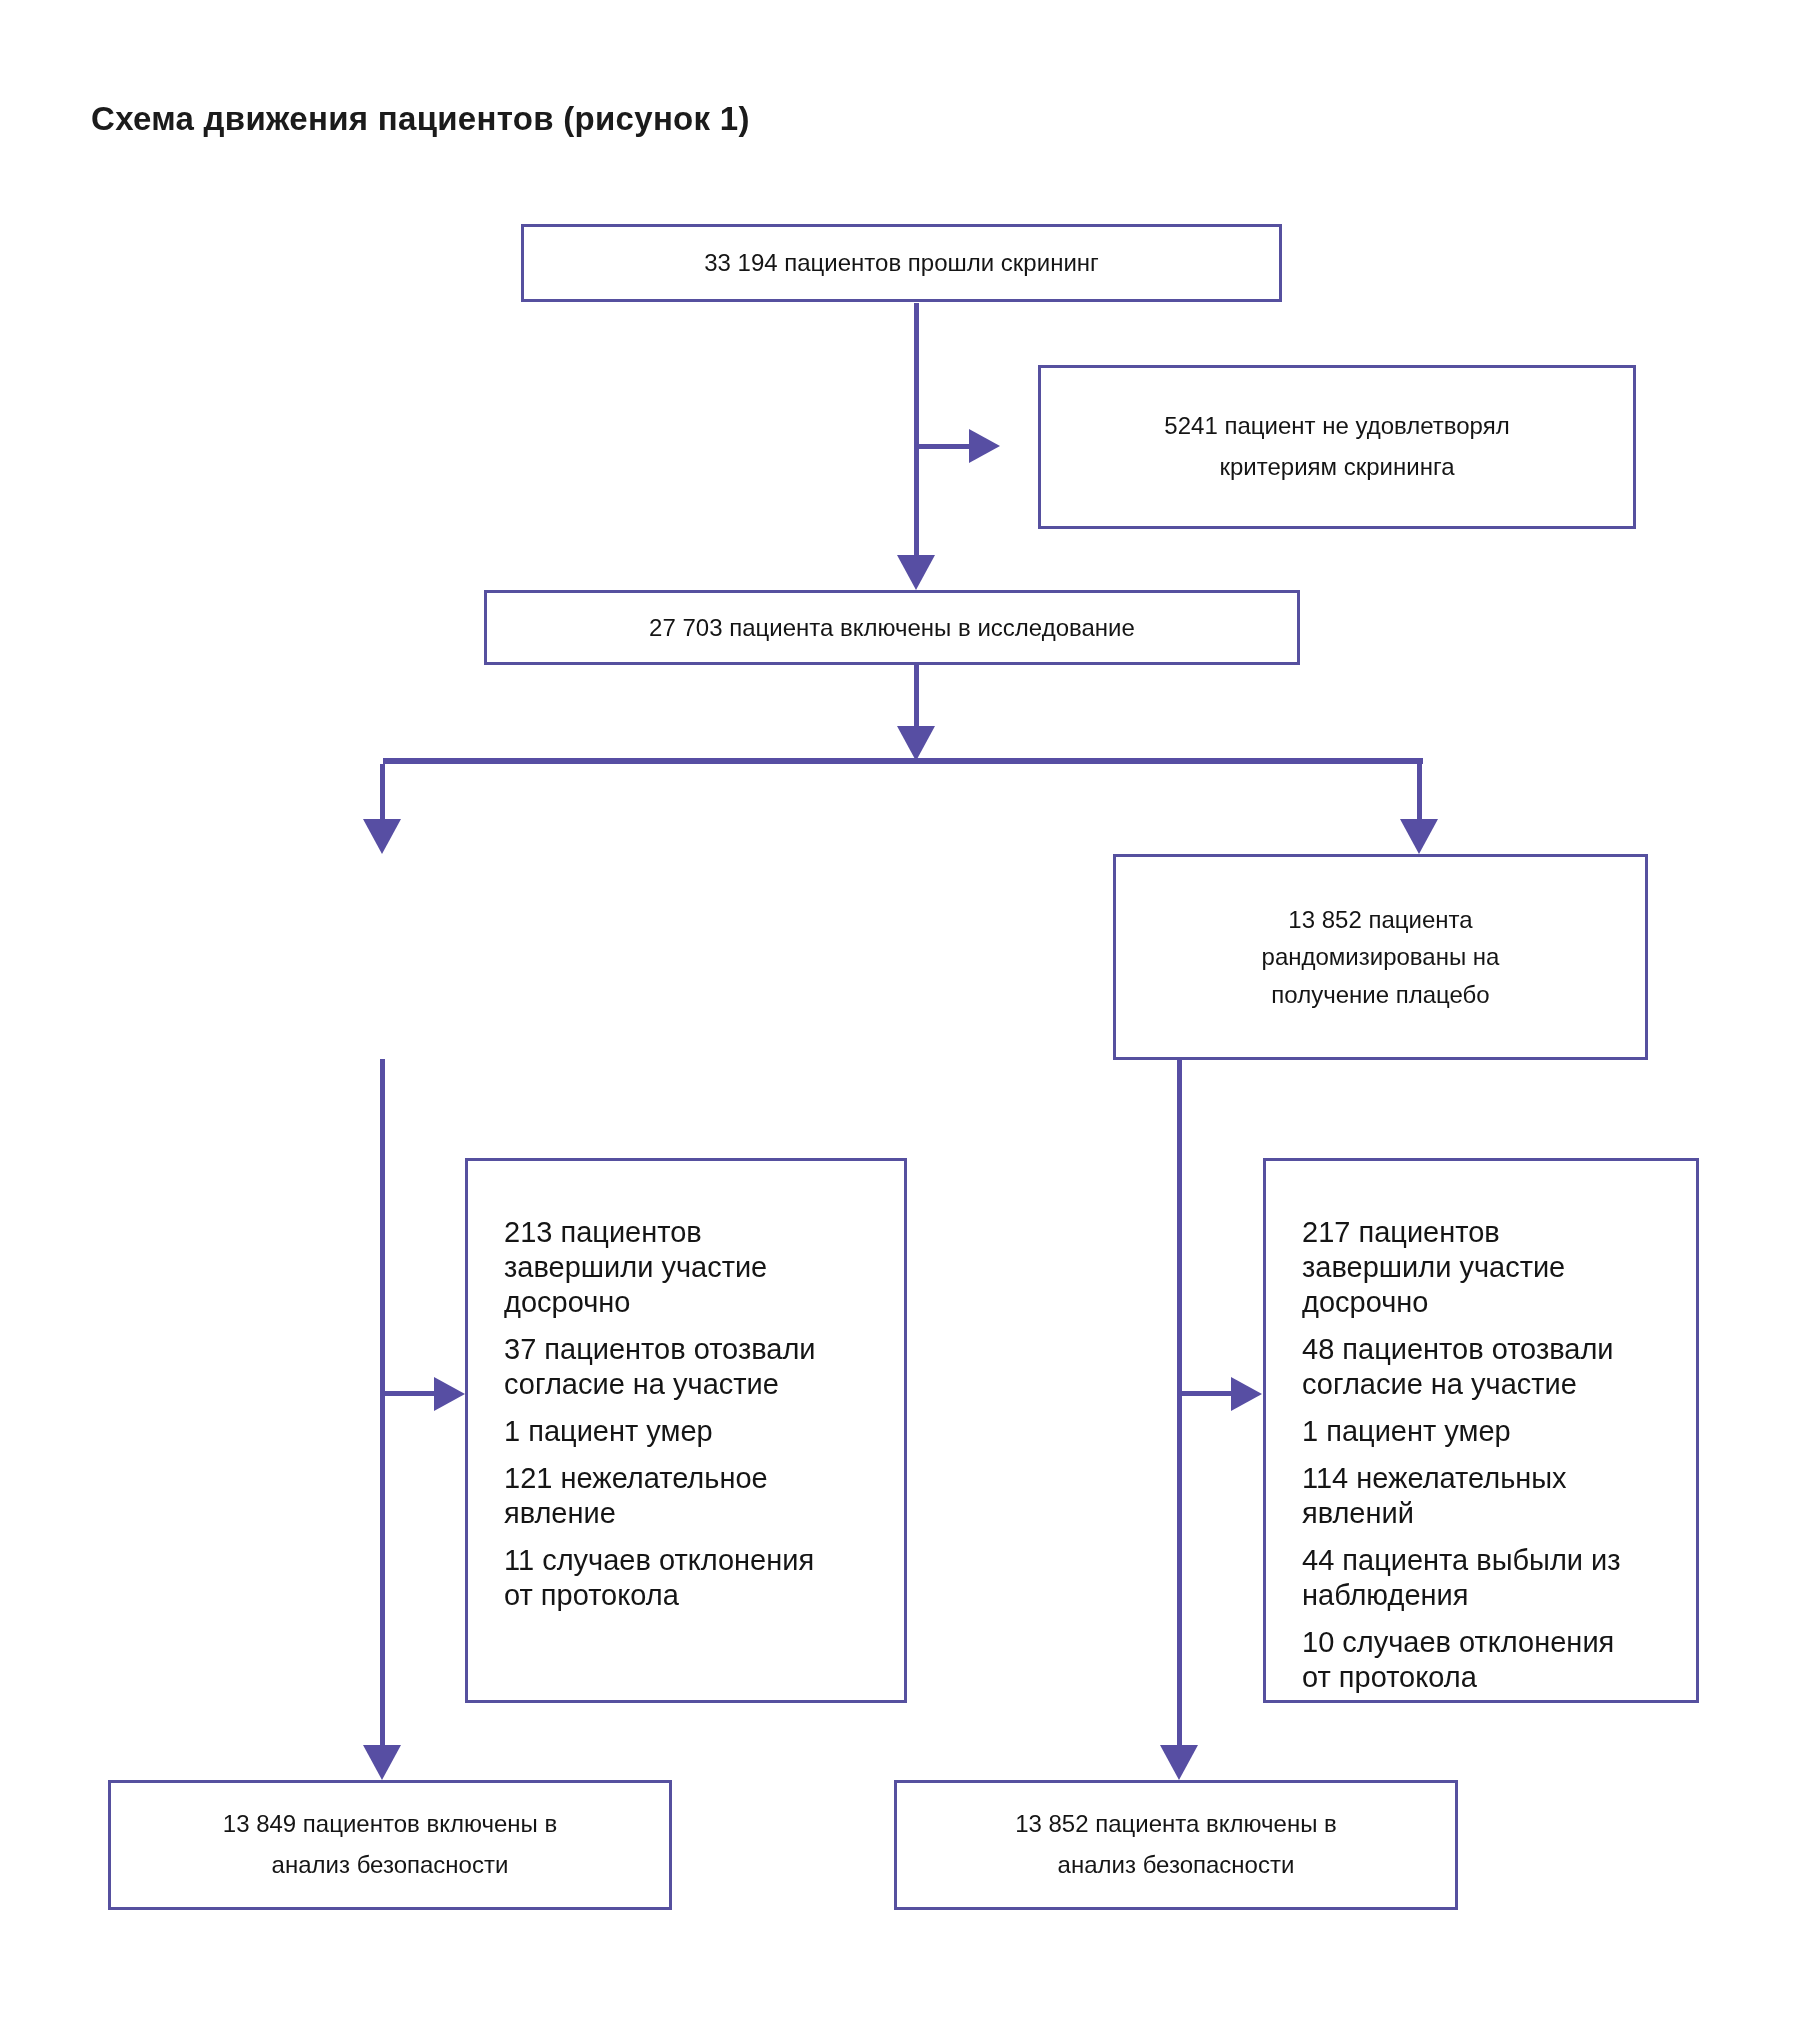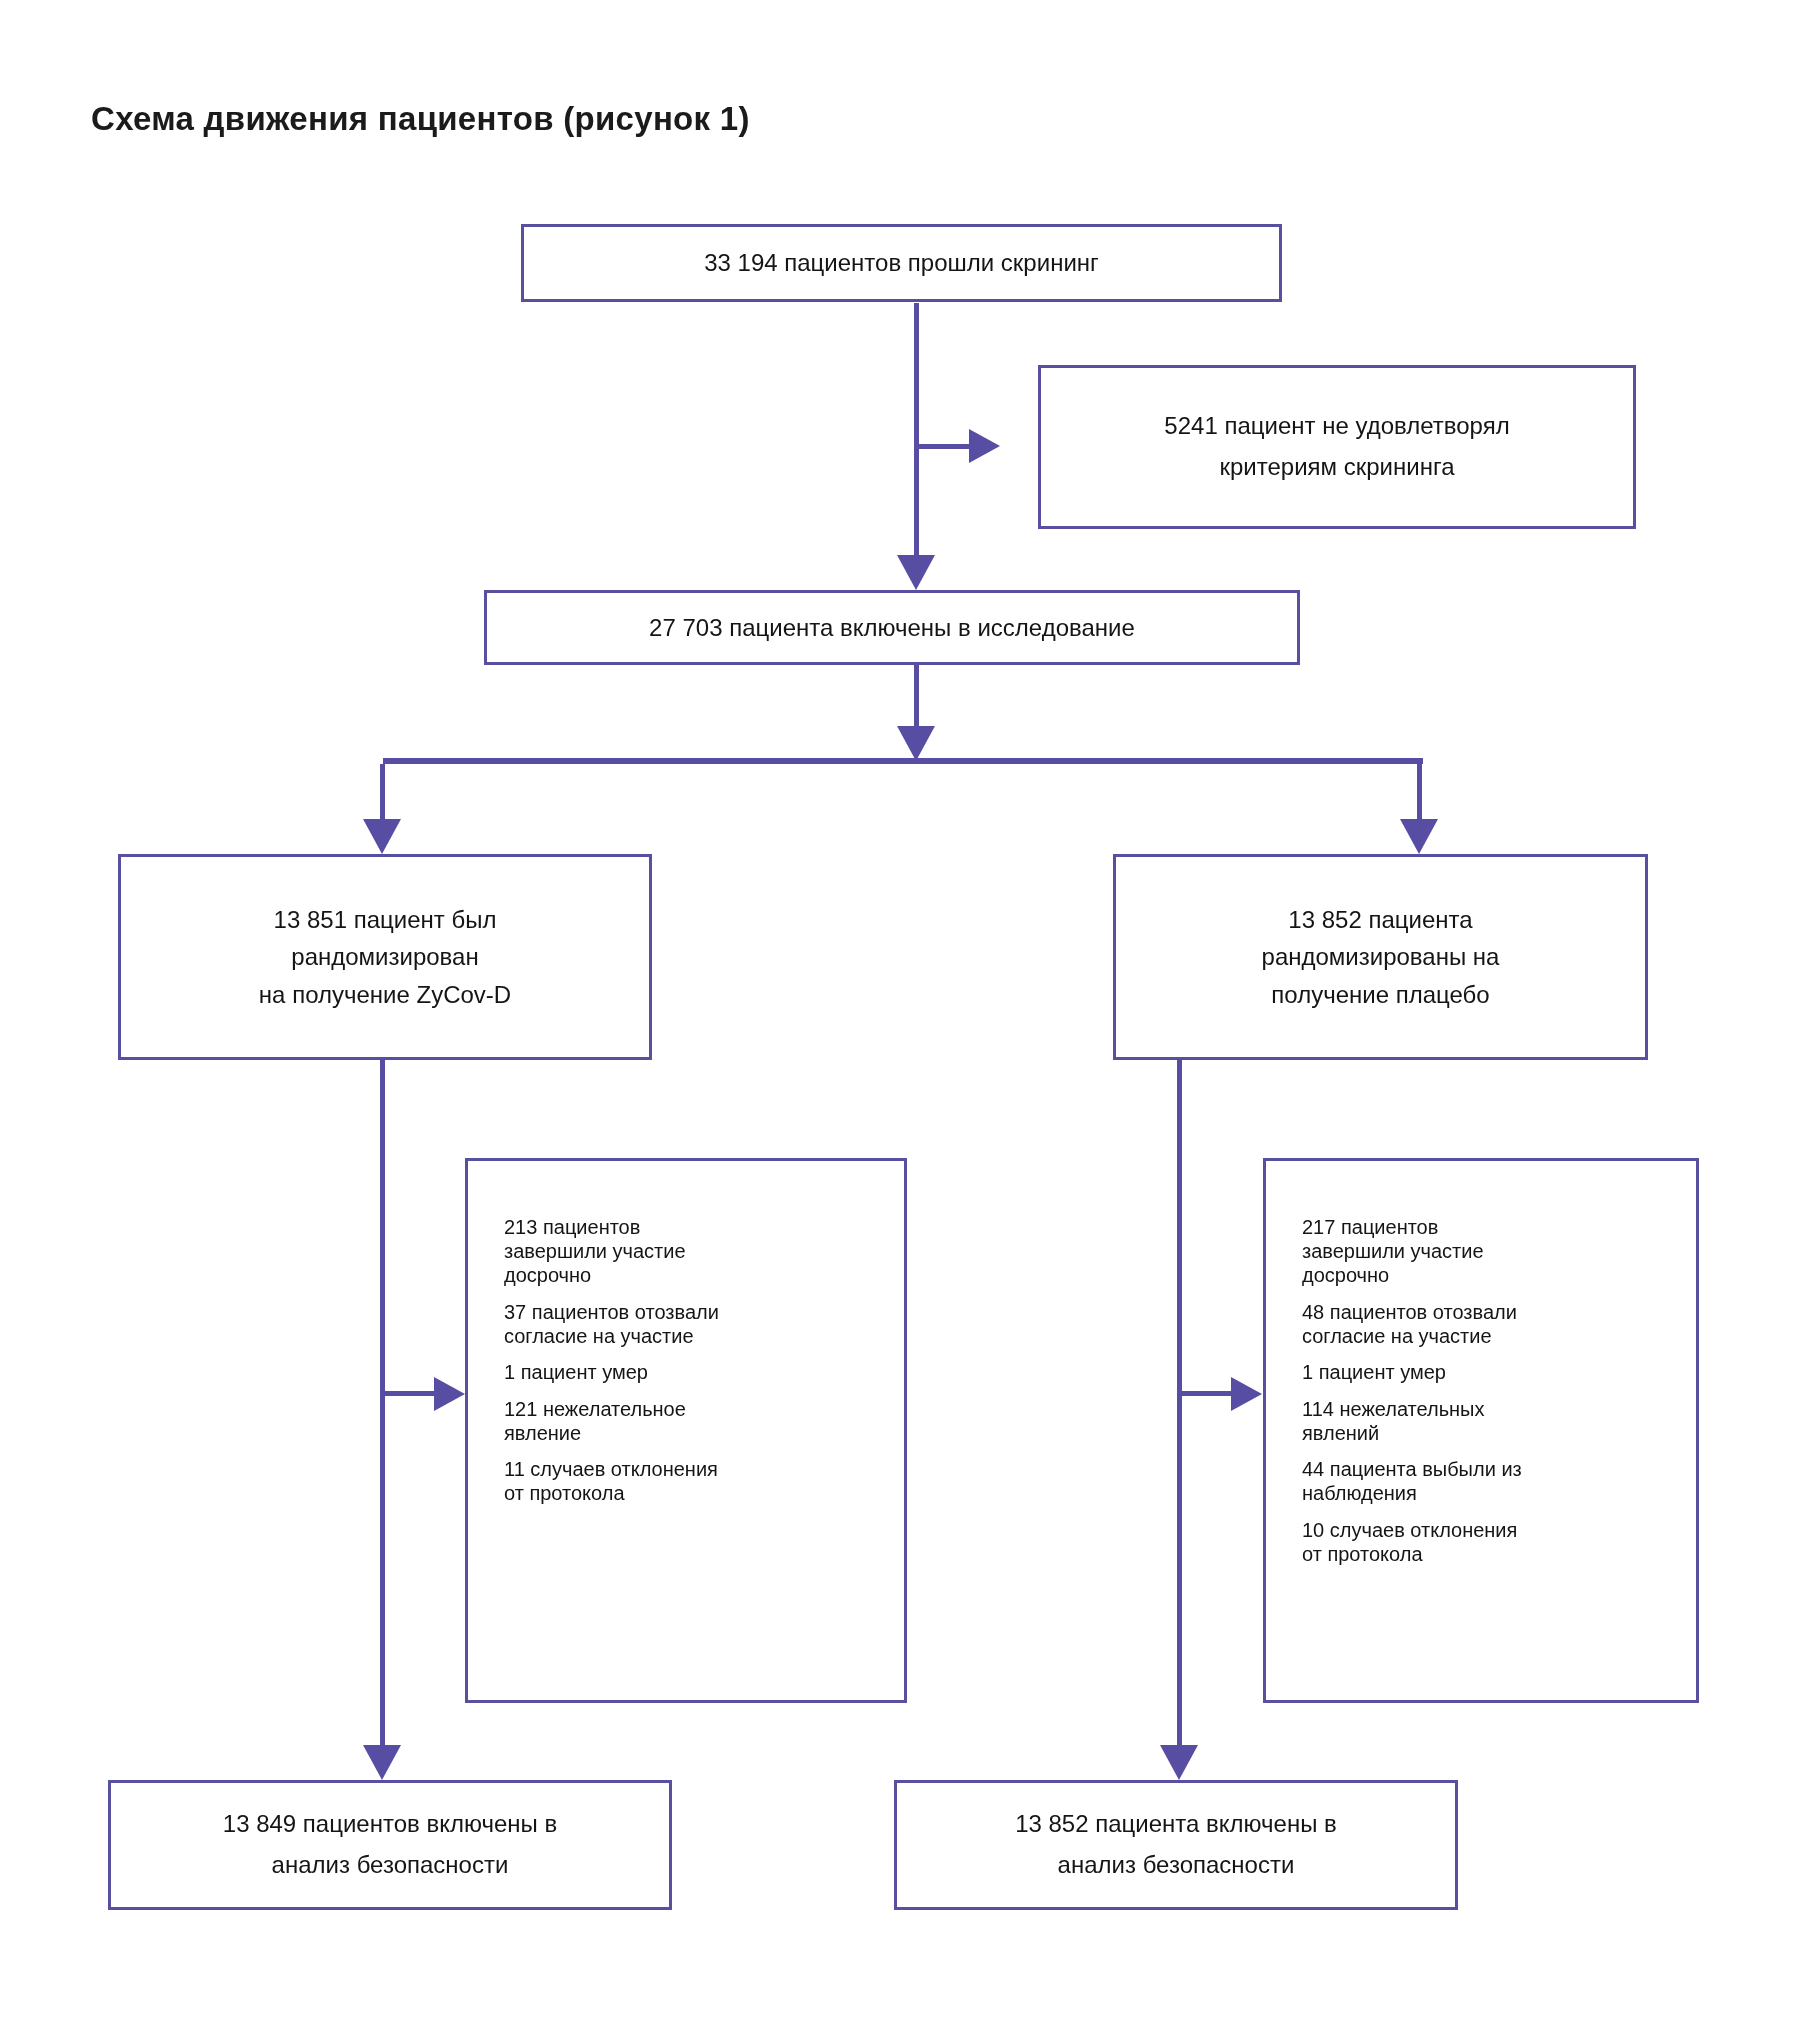--- a/index.html
+++ b/index.html
@@ -30,21 +30,21 @@
     white-space:pre-line;
     padding:2.8px 14px;
   }
   .box.tight{line-height:1.3;}
   .listbox{
     position:absolute;
     box-sizing:border-box;
     border:3.5px solid #56509f;
     background:#ffffff;
     padding:54px 19.5px 0 36px;
-    font-size:20px;font-weight:500;line-height:1.2;
+    font-size:29px;font-weight:500;line-height:1.2;
     color:#151515;
     text-align:left;
   }
   .listbox .ditem{
     margin:0 0 12.5px 0;
     white-space:pre-line;
   }
   .vline{position:absolute;width:4.9px;background:#574ea3;}
   .hline{position:absolute;height:4.9px;background:#574ea3;}
   .tbar{position:absolute;height:5.6px;background:#574ea3;}
@@ -89,25 +89,20 @@
 
   <div class="vline" style="left:914px;top:665px;height:64px;"></div>
   <div class="arr-down" style="left:897px;top:726px;"></div>
   <div class="tbar" style="left:383px;top:758px;width:1040px;"></div>
 
   <div class="vline" style="left:380px;top:764px;height:59px;"></div>
   <div class="arr-down" style="left:363px;top:819px;"></div>
   <div class="vline" style="left:1417px;top:764px;height:59px;"></div>
   <div class="arr-down" style="left:1400px;top:819px;"></div>
 
-  <div class="box" style="left:118px;top:854px;width:534px;height:206px;">
-    <span>13 851 пациент был
-рандомизирован
-на получение ZyCov-D</span>
-  </div>
   <div class="box" style="left:1113px;top:854px;width:535px;height:206px;">
     <span>13 852 пациента
 рандомизированы на
 получение плацебо</span>
   </div>
 
   <div class="vline" style="left:380px;top:1059px;height:689px;"></div>
   <div class="hline" style="left:383px;top:1391px;width:54px;"></div>
   <div class="arr-right" style="left:434px;top:1377px;"></div>
   <div class="arr-down" style="left:363px;top:1745px;"></div>

